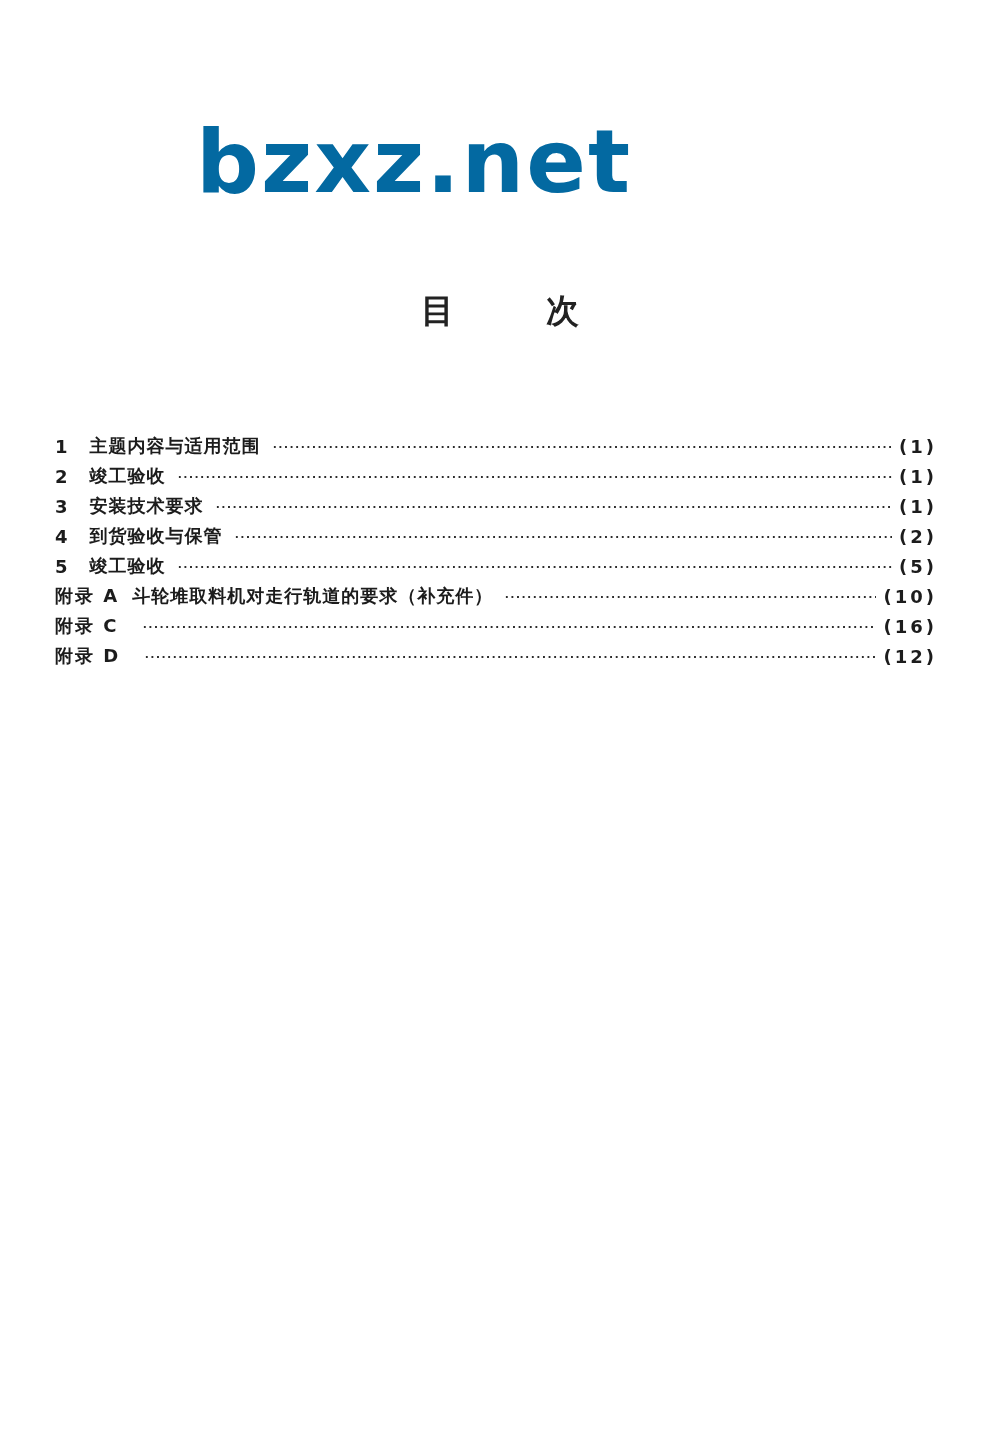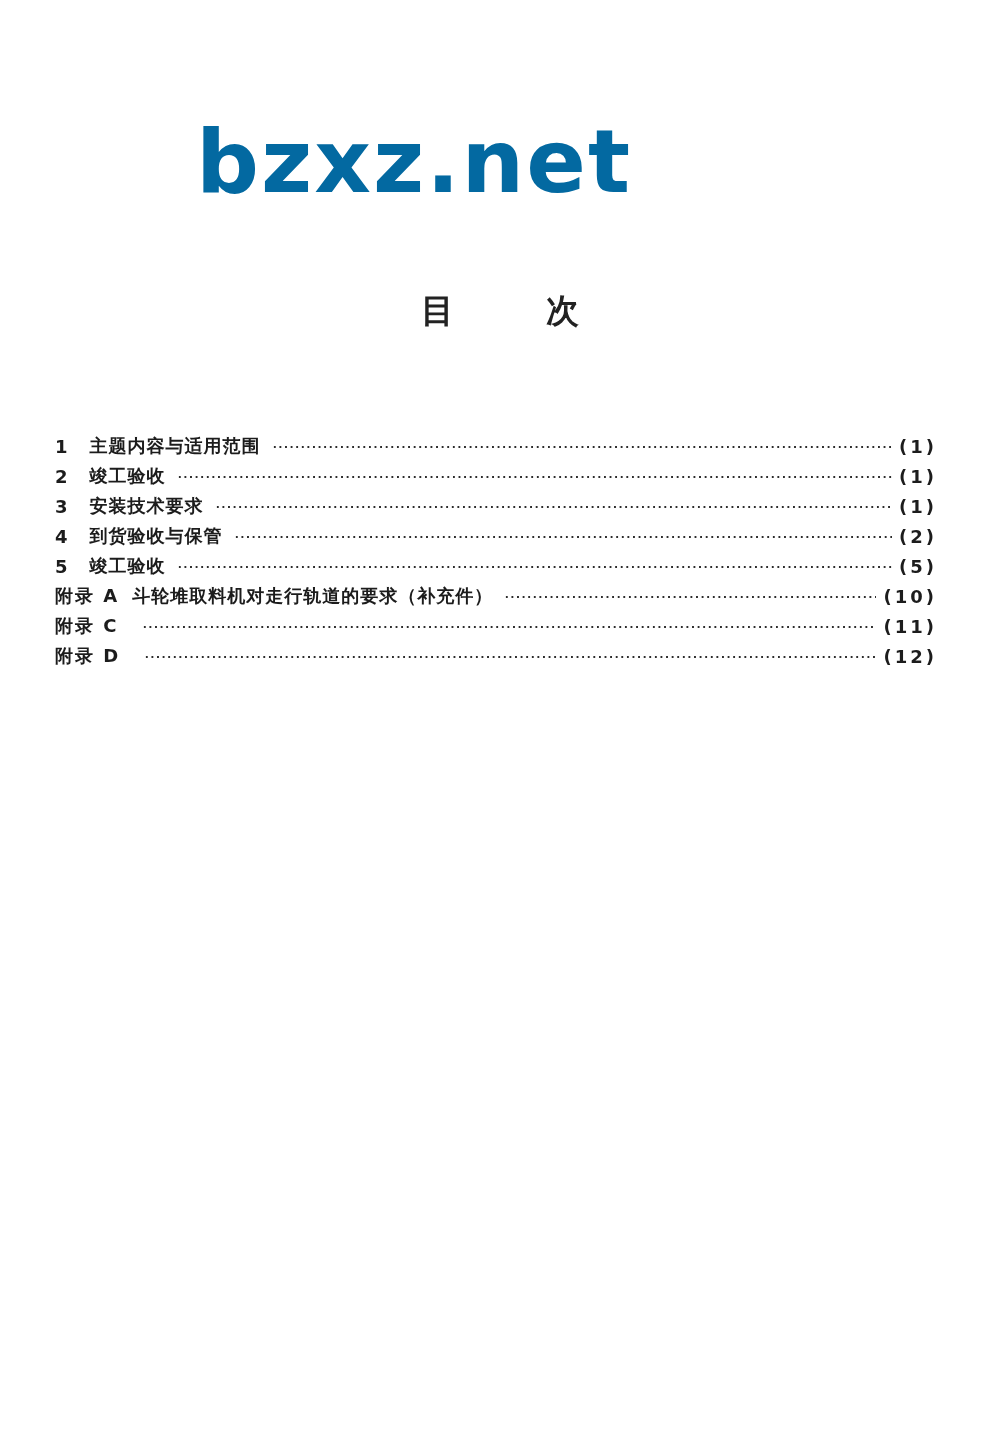--- a/index.html
+++ b/index.html
@@ -138,21 +138,21 @@
       <span class="toc-label">附录 A</span>
       <span class="toc-title">斗轮堆取料机对走行轨道的要求（补充件）</span>
       <span class="toc-leader"></span>
       <span class="toc-page">(10)</span>
     </div>
 
 
     <div class="toc-row appendix">
       <span class="toc-label">附录 C</span>
       <span class="toc-leader"></span>
-      <span class="toc-page">(11)</span>
+      <span class="toc-page">(16)</span>
     </div>
 
     <div class="toc-row appendix">
       <span class="toc-label">附录 D</span>
       <span class="toc-leader"></span>
       <span class="toc-page">(12)</span>
     </div>
 
   </div>
 </div>

